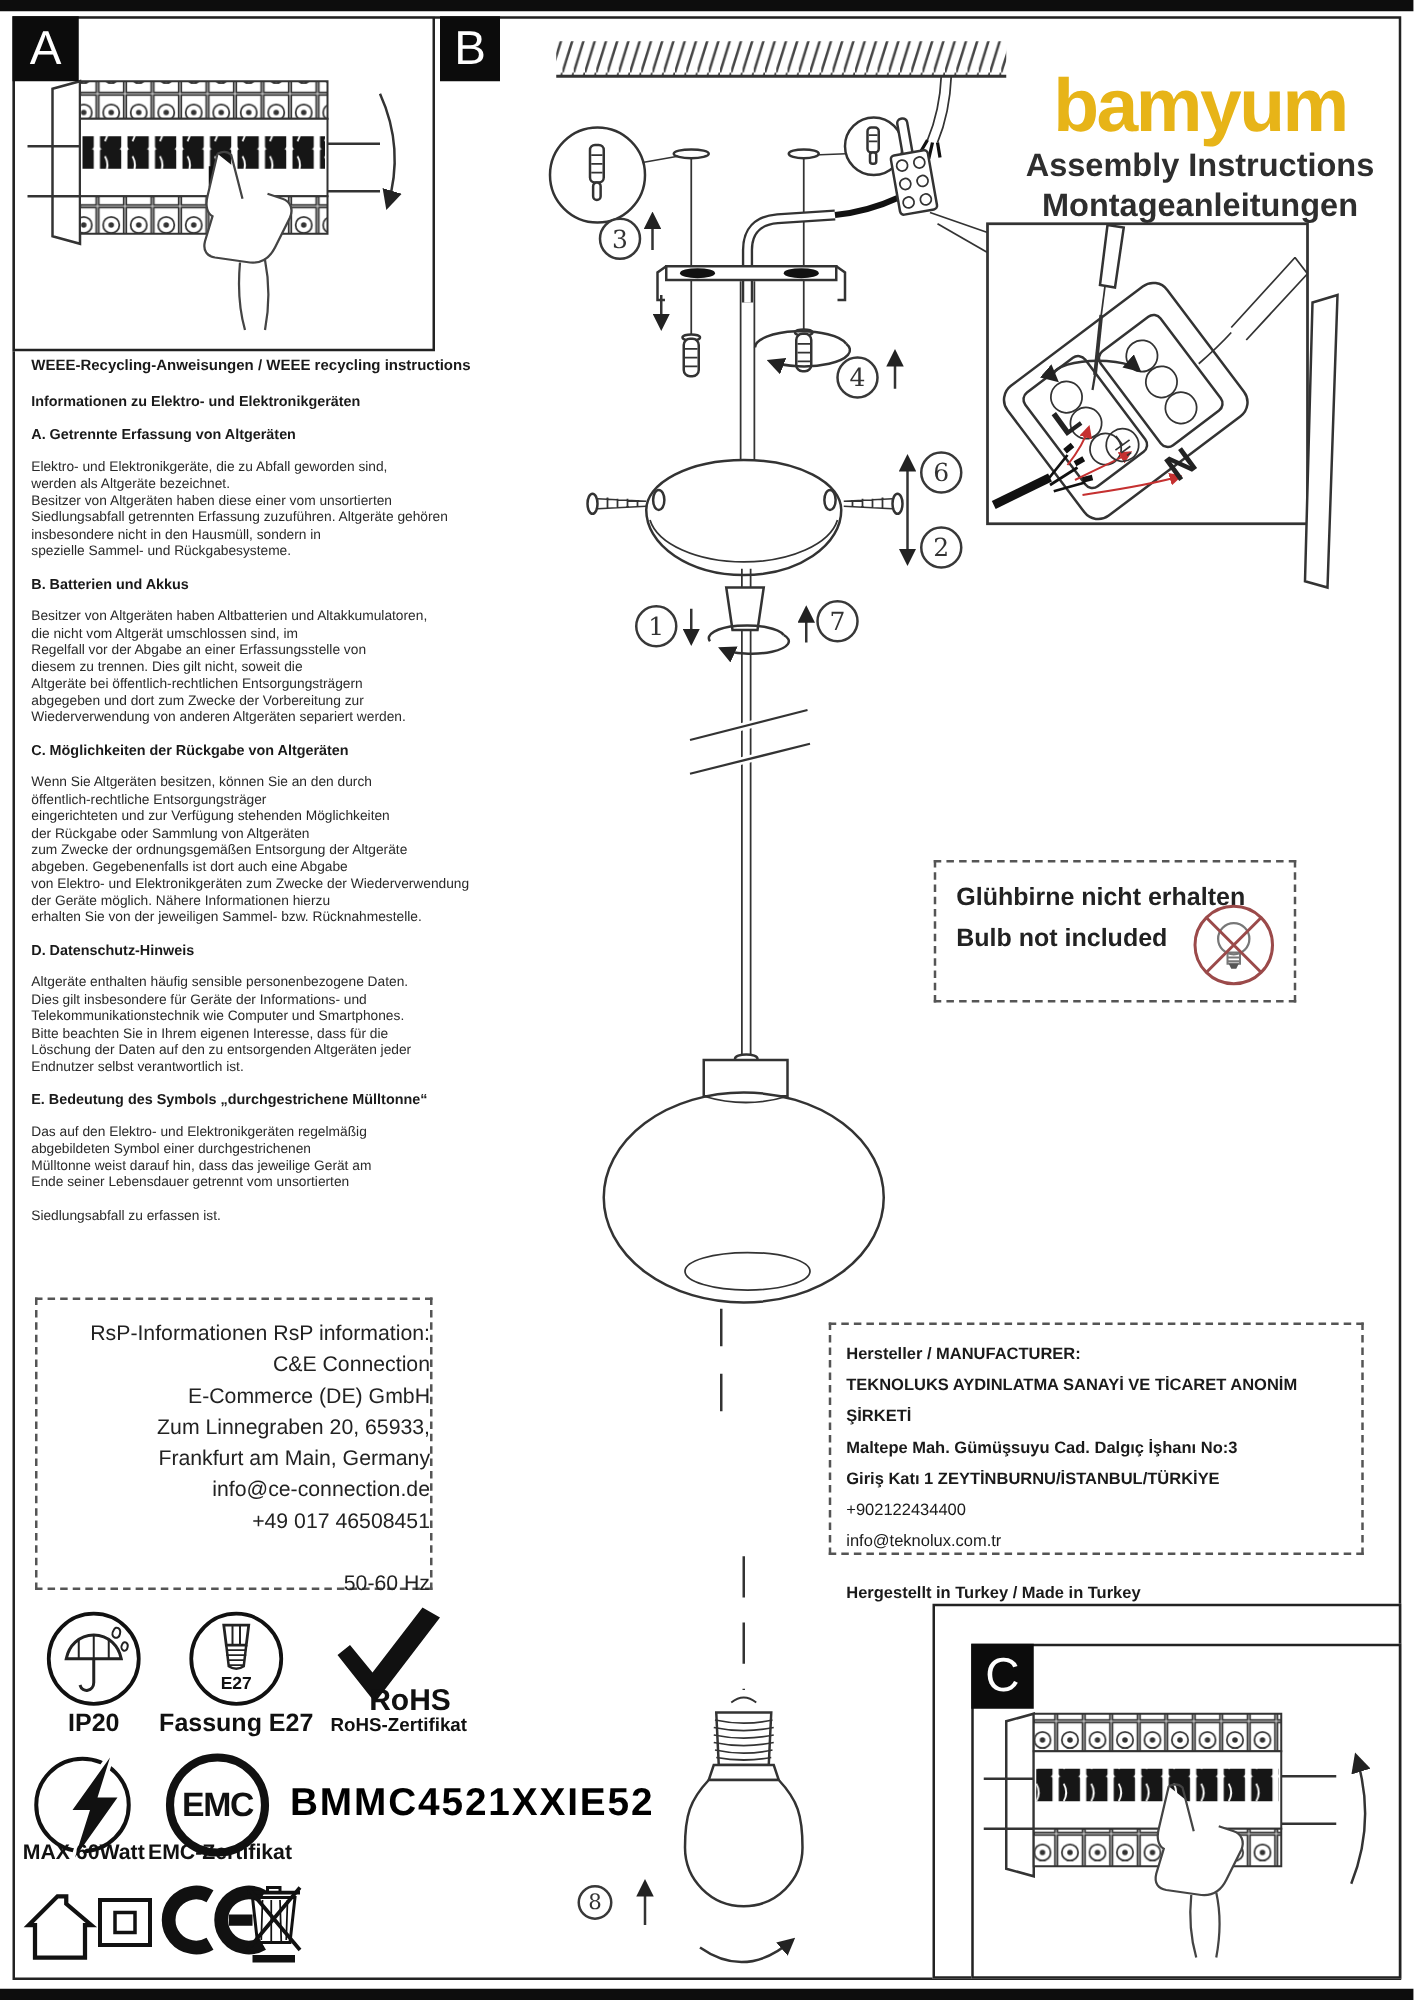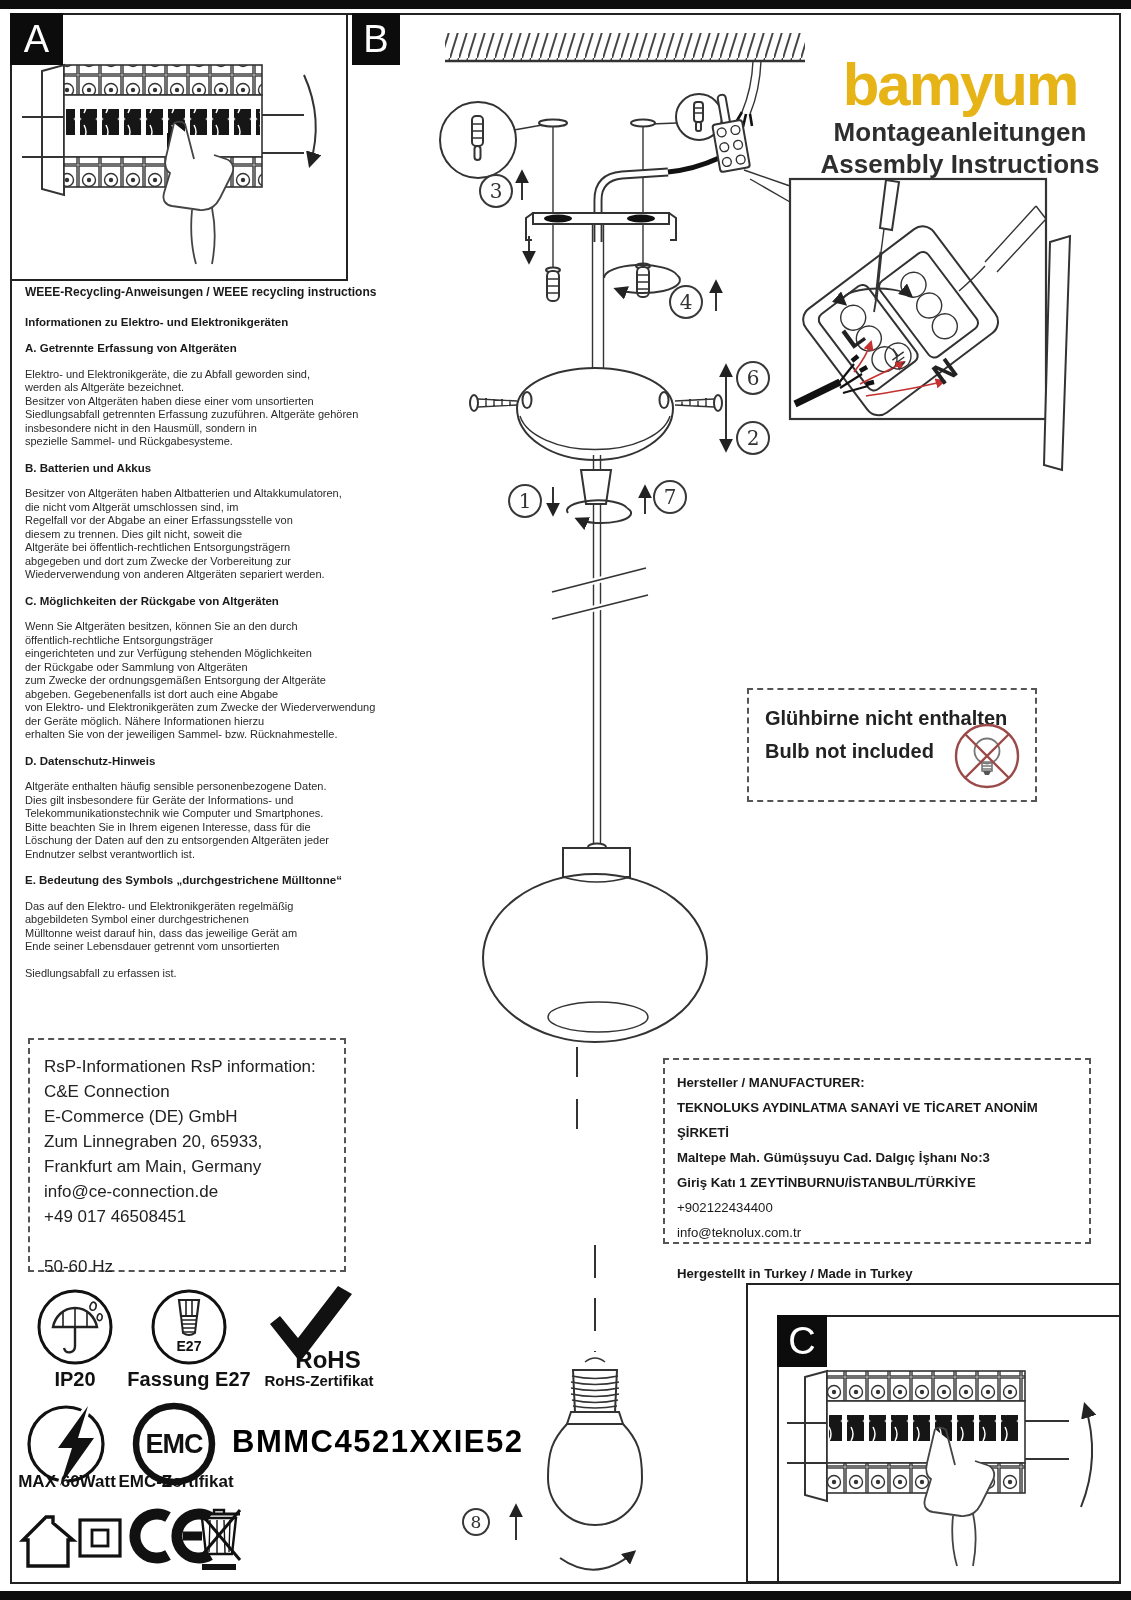--- a/index.html
+++ b/index.html
@@ -9,21 +9,21 @@
   .bar{background:#0d0d0d;}
   .pageborder{border:2px solid #222;}
   .panelbox{border:2px solid #222;background:#fff;}
   .plabel{background:#0c0c0c;color:#fff;display:flex;align-items:center;justify-content:center;
           font-size:38px;font-weight:normal;}
   .pre{white-space:pre-line;}
   .weee{width:412px;font-size:11px;line-height:13.5px;color:#2a2a2a;}
   .weee h1{font-size:12px;margin:0 0 16px 0;font-weight:bold;color:#1a1a1a;}
   .weee h2{font-size:11.5px;margin:13px 0 12px 0;font-weight:bold;color:#1a1a1a;}
   .dashbox{border:2px dashed #555;background:#fff;}
-  .rsp{font-size:17px;line-height:25px;color:#222;padding:14px 0 0 14px;}
+  .rsp{font-size:17px;line-height:25px;color:#222;padding:14px 0 0 14px;text-align:right;}
   .manu{font-size:13.2px;line-height:25px;color:#1a1a1a;padding:10px 0 0 12px;}
   .manu .b{font-weight:bold;}
   .manu .foot{font-weight:bold;margin-top:16px;}
   .bulbnote{font-size:20px;font-weight:bold;line-height:33px;color:#222;padding:12px 0 0 16px;}
   .step{position:absolute;width:30px;height:30px;border:2px solid #383838;border-radius:50%;
         background:#fff;display:flex;align-items:center;justify-content:center;
         font-family:"DejaVu Serif",serif;font-size:20px;color:#333;}
   .step.sm{width:24px;height:24px;font-size:17px;}
   .logo{text-align:center;}
   .logo .word{font-size:60px;font-weight:bold;letter-spacing:-2px;line-height:62px;margin-top:28px;}
@@ -80,22 +80,22 @@
   <div class="abs plabel" style="left:10px;top:13px;width:53px;height:52px">
     <span>A</span>
   </div>
 
   <div class="abs plabel" style="left:352px;top:13px;width:48px;height:52px">
     <span>B</span>
   </div>
 
   <div class="abs logo" style="left:812px;top:26px;width:296px">
     <div class="word" style="color:#E7B418">bamyum</div>
+    <div class="sub">Assembly Instructions</div>
     <div class="sub">Montageanleitungen</div>
-    <div class="sub">Assembly Instructions</div>
   </div>
 
   <svg class="abs" style="left:350px;top:15px" width="460" height="1120" viewBox="350 15 460 1120">
     <defs>
       <pattern id="hatchB" width="9" height="29" patternUnits="userSpaceOnUse">
         <line x1="9" y1="0" x2="0" y2="29" stroke="#444" stroke-width="2"></line>
       </pattern>
       <marker id="ahB" viewBox="0 0 10 10" refX="8" refY="5" markerWidth="7" markerHeight="7" orient="auto-start-reverse">
         <path d="M0,0 L10,5 L0,10 Z" fill="#222"></path>
       </marker>
@@ -269,21 +269,21 @@
     <text x="936" y="388" font-size="30" font-weight="bold" fill="#222" transform="rotate(-36 936 378)">N</text>
 
     <g>
       <path class="thin" d="M985,262 L1036,206 M997,272 L1046,219 M1036,206 L1046,219"></path>
       <path class="thin" d="M985,266 C975,277 967,284 959,291"></path>
     </g>
   </svg>
 
   <div class="abs dashbox" style="left:747px;top:688px;width:286px;height:110px">
     <div class="bulbnote">
-      <div>Glühbirne nicht enthalten</div>
+      <div>Glühbirne nicht erhalten</div>
       <div>Bulb not included</div>
     </div>
     <svg class="abs" style="right:10px;bottom:6px" width="76" height="76" viewBox="0 0 76 76">
       <circle cx="38" cy="38" r="31" fill="none" stroke="#9b4a4a" stroke-width="2.4"></circle>
       <circle cx="38" cy="33" r="12.5" fill="none" stroke="#777" stroke-width="1.8"></circle>
       <path d="M33,44 h10 v9 h-10 Z M33,48 h10 M33,51 h10" fill="none" stroke="#777" stroke-width="1.6"></path>
       <path d="M34,53 h8 l-2,4 h-4 Z" fill="#555"></path>
       <path d="M16,16 L60,60 M60,16 L16,60" stroke="#9b4a4a" stroke-width="2.4"></path>
     </svg>
   </div>

